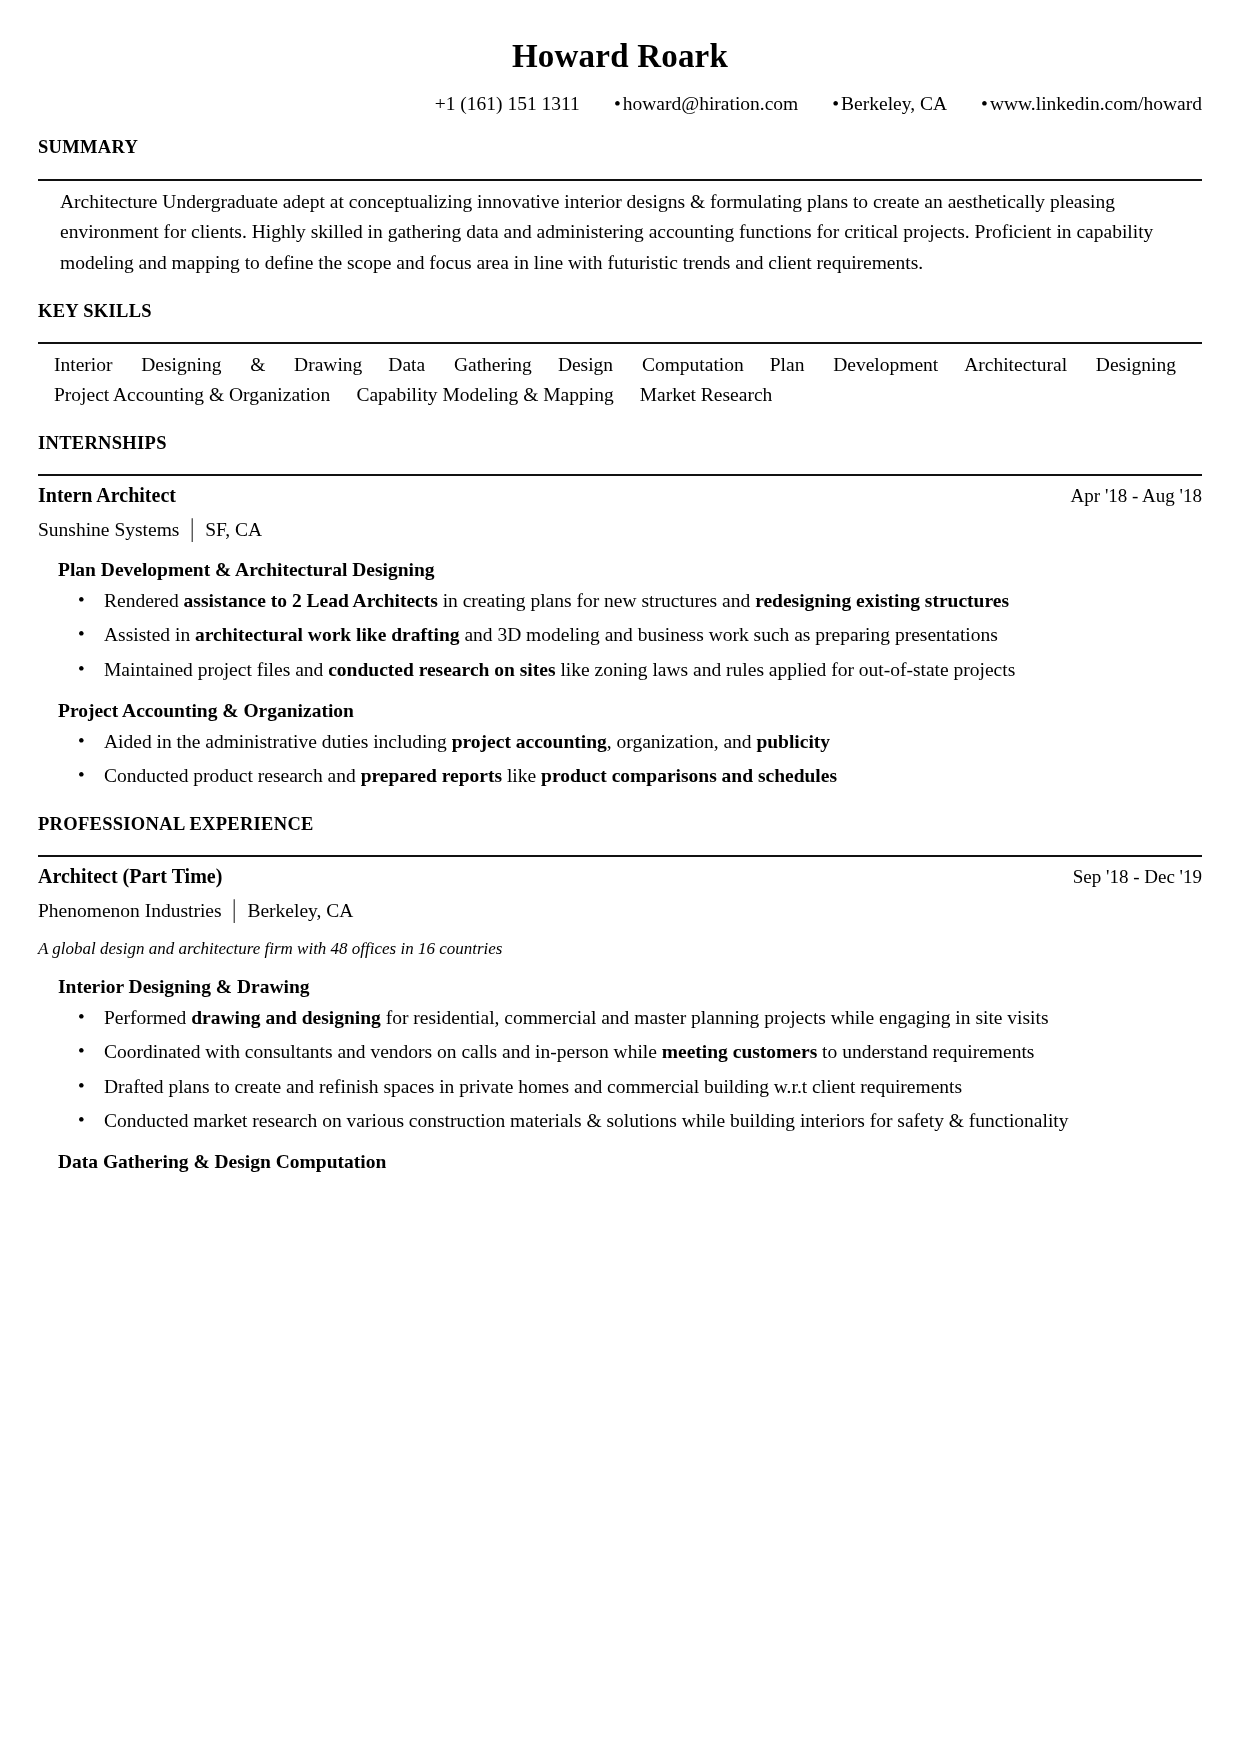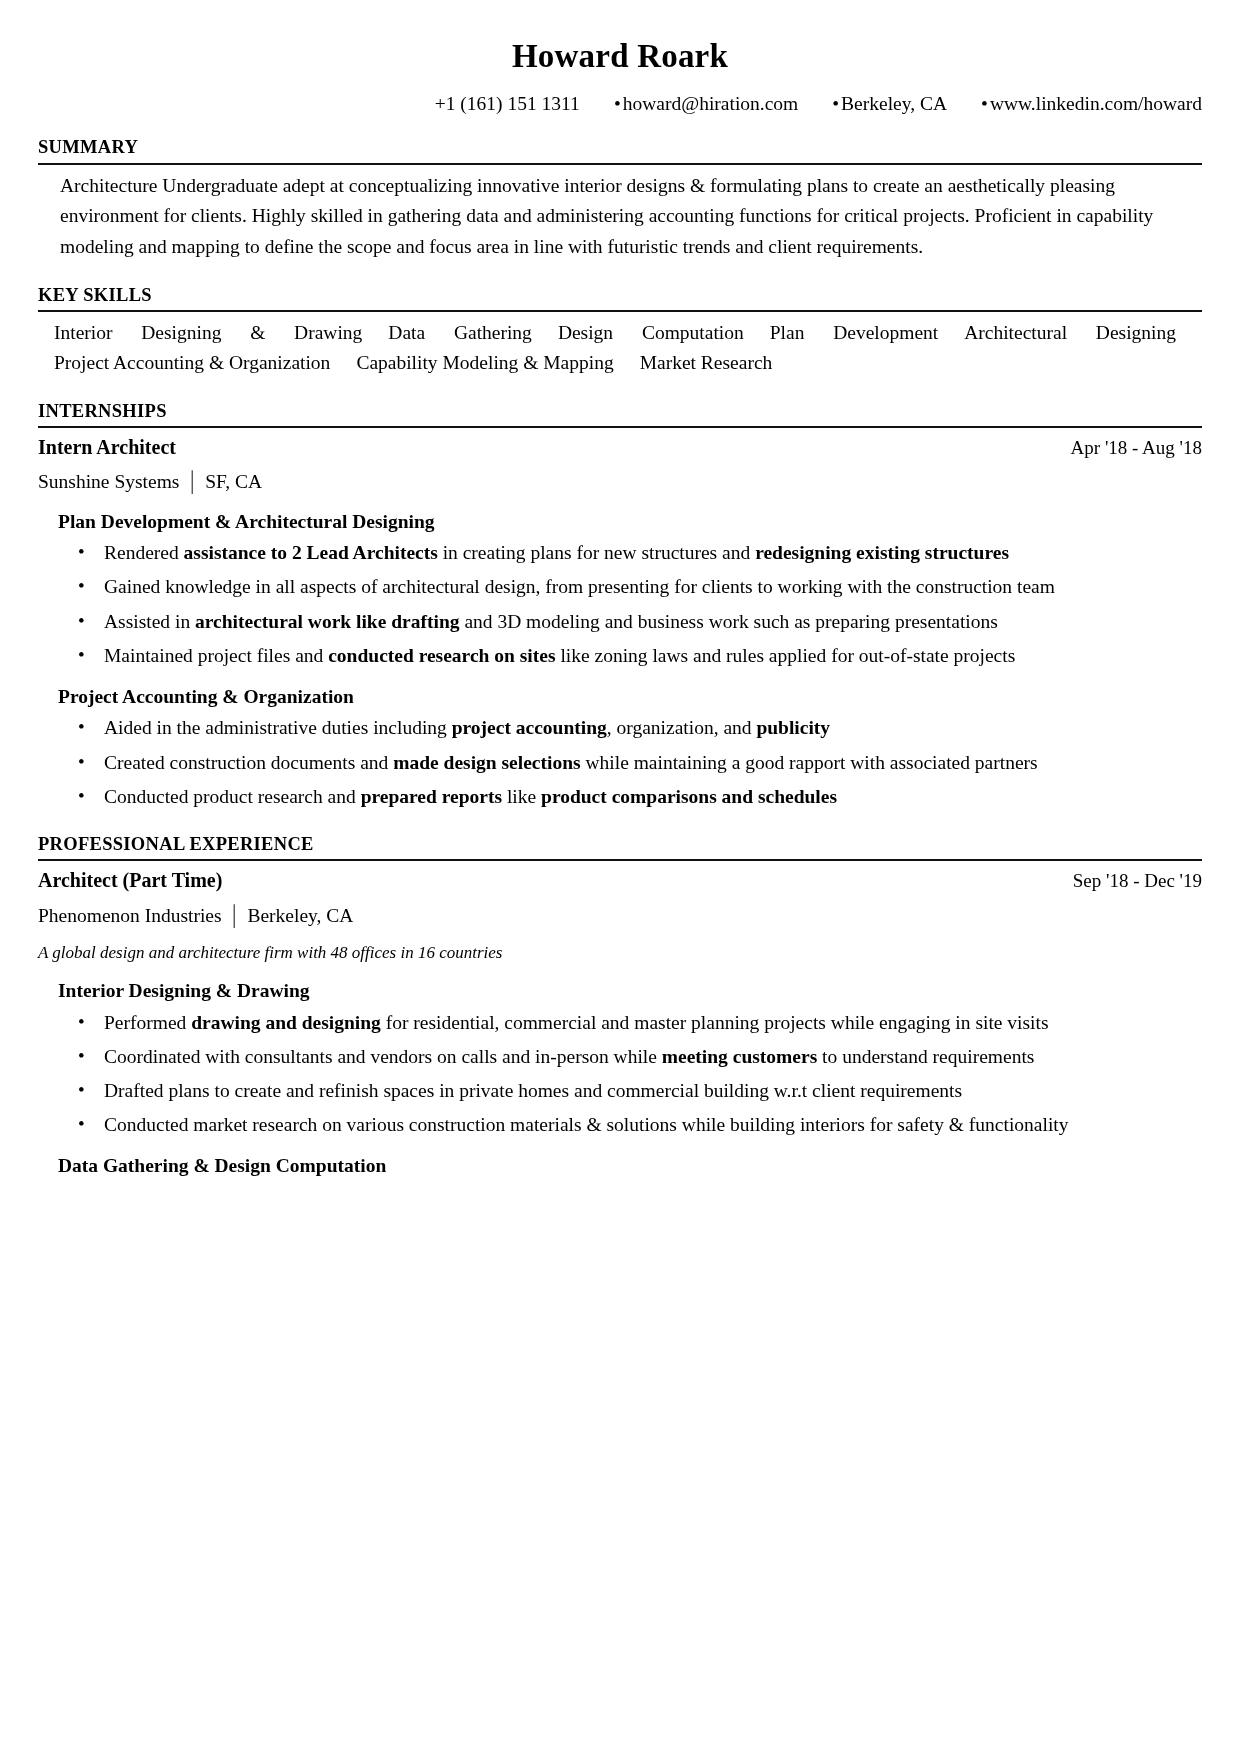--- a/index.html
+++ b/index.html
@@ -44,21 +44,21 @@
 
   
   .section {
     margin-top: 21px;
   }
   .section-title {
     font-size: 18.5px;
     font-weight: bold;
     letter-spacing: 0.3px;
     line-height: 1.2;
-    padding-bottom: 4px;
+    padding-bottom: 20px;
   }
   .rule {
     border-bottom: 2.2px solid #111111;
     width: 100%;
     margin-bottom: 6px;
   }
 
   
   .summary-text {
     font-size: 19.5px;
@@ -174,28 +174,26 @@
     <div id="internships-entries">
         <div class="entry">
           <div class="entry-head">
             <div class="entry-title">Intern Architect</div>
             <div class="entry-dates">Apr '18 -  Aug '18</div>
           </div>
           <div class="entry-org"><span>Sunshine Systems</span><span class="org-pipe">│</span><span>SF, CA</span></div>
           <div class="group-title">Plan Development &amp; Architectural Designing</div>
           <ul class="bullets">
             <li><span>Rendered </span><b>assistance to 2 Lead Architects</b><span> in creating plans for new structures and </span><b>redesigning existing structures</b></li>
-            <li><span>Gained knowledge in all aspects of architectural design, from presenting for clients to working with the construction team</span></li>
             <li><span>Assisted in </span><b>architectural work like drafting</b><span> and 3D modeling and business work such as preparing presentations</span></li>
             <li><span>Maintained project files and </span><b>conducted research on sites</b><span> like zoning laws and rules applied for out-of-state projects</span></li>
           </ul>
           <div class="group-title">Project Accounting &amp; Organization</div>
           <ul class="bullets">
             <li><span>Aided in the administrative duties including </span><b>project accounting</b><span>, organization, and </span><b>publicity</b></li>
-            <li><span>Created construction documents and </span><b>made design selections</b><span> while maintaining a good rapport with associated partners</span></li>
             <li><span>Conducted product research and </span><b>prepared reports</b><span> like </span><b>product comparisons and schedules</b></li>
           </ul>
         </div>
       </div>
   </div>
 
   <div class="section">
     <div class="section-title">PROFESSIONAL EXPERIENCE</div>
     <div class="rule"></div>
     <div id="experience-entries">

